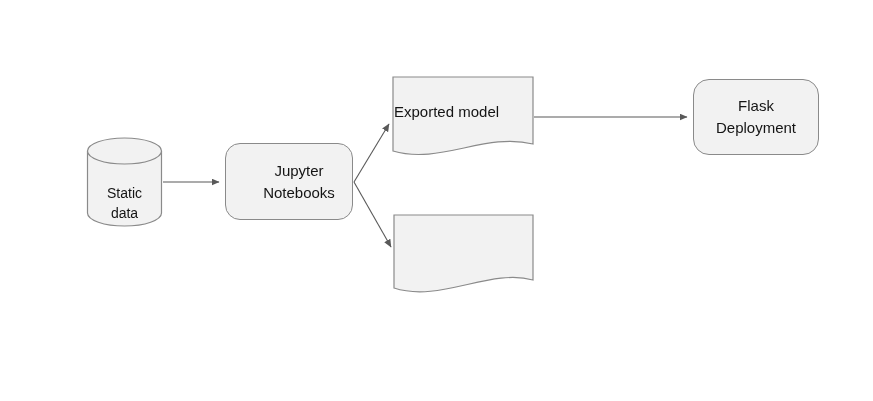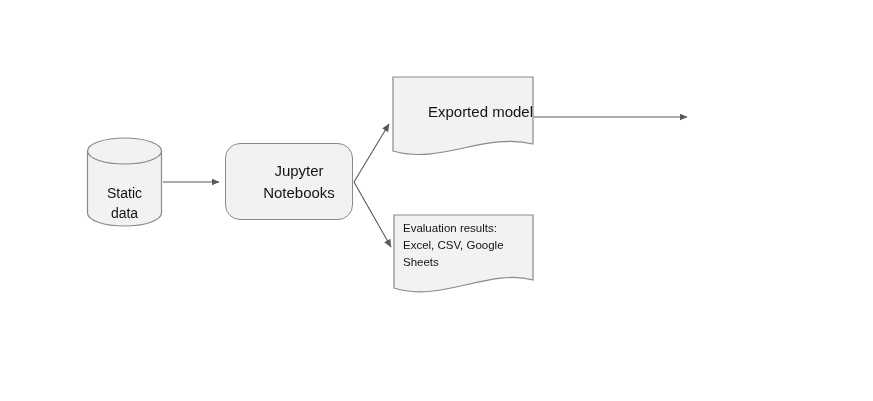--- a/index.html
+++ b/index.html
@@ -69,21 +69,21 @@
     left: 87px; top: 171px;
     width: 75px;
     text-align: center;
     font-size: 14px;
     line-height: 20px;
     margin-top: 12px;
   }
   .label-exported {
     left: 394px; top: 103px;
     width: 139px;
-    text-align: right;
+    text-align: left;
     font-size: 15px;
     line-height: 18px;
   }
   .label-evaluation {
     left: 403px; top: 220px;
     width: 126px;
     text-align: left;
     font-size: 11.5px;
     line-height: 17px;
   }
@@ -113,23 +113,24 @@
     <line class="edge" x1="354" y1="182" x2="389" y2="124" marker-end="url(#arrowhead)"></line>
     <line class="edge" x1="354" y1="182" x2="391" y2="247" marker-end="url(#arrowhead)"></line>
     <line class="edge" x1="534" y1="117" x2="687" y2="117" marker-end="url(#arrowhead)"></line>
   </svg>
 
   <div class="node node-jupyter">
     <span>Jupyter
 Notebooks</span>
   </div>
 
+  <div class="node node-flask">
+    <span>Flask
+Deployment</span>
+  </div>
 
   <div class="floating-label label-static">Static
 data</div>
 
   <div class="floating-label label-exported">Exported model</div>
 
-  <div class="floating-label label-evaluation">Evaluation results:
-Excel, CSV, Google
-Sheets</div>
 
 </div>
 
 </body></html>

